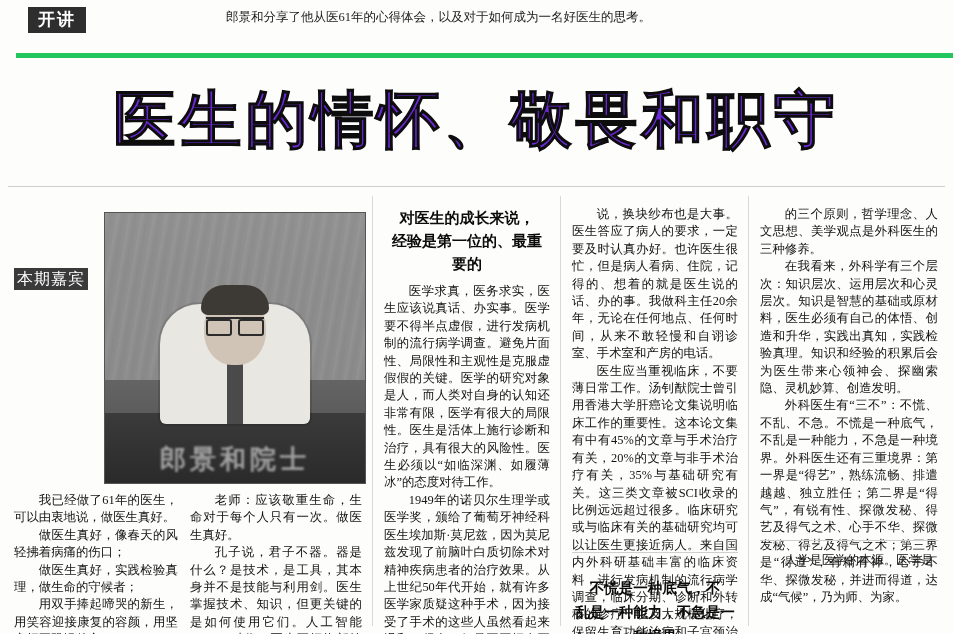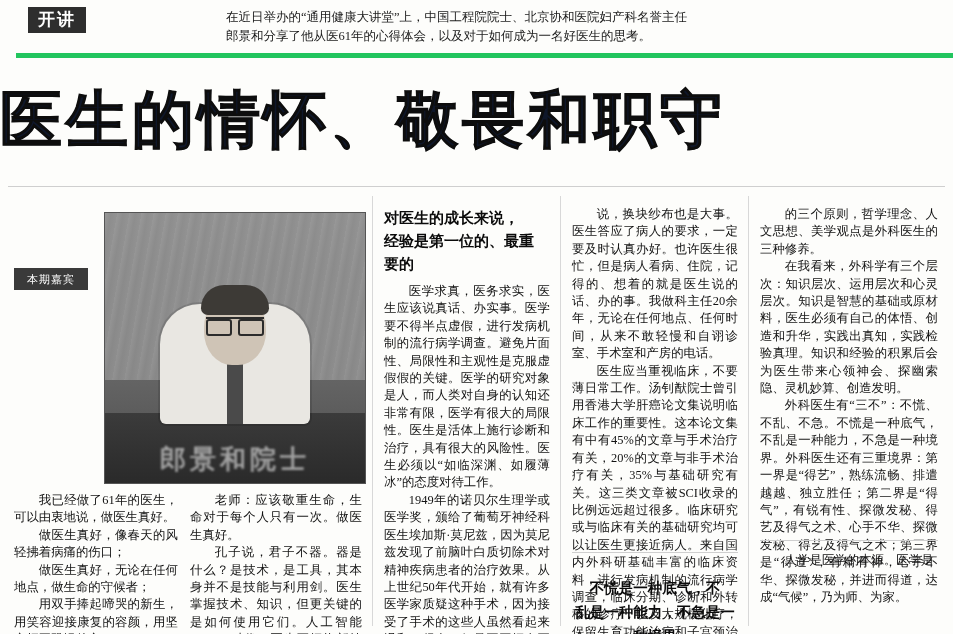--- a/index.html
+++ b/index.html
@@ -53,26 +53,26 @@
     font-family: "Liberation Serif", serif;
   }
   .lede p { margin: 0; text-indent: 0; }
   .lede p.l2 { text-indent: 0; }
 
   
   .headline {
     position: absolute;
     left: 0; top: 78px;
     width: 953px;
-    text-align: left;
+    text-align: center;
     font-family: "Liberation Sans", sans-serif;
     font-weight: bold;
     font-size: 62px;
     letter-spacing: 4px;
-    color: #0f172a;
+    color: #6d28d9;
     -webkit-text-stroke: 1px #0d0d0d;
   }
 
   
   .hrule {
     position: absolute;
     left: 8px; top: 186px;
     width: 937px;
     border-top: 1px solid #cfcfcf;
   }
@@ -90,21 +90,21 @@
   .vrule.c3 { left: 748px; }
 
   
   .guest-label {
     position: absolute;
     left: 14px; top: 268px;
     width: 74px; height: 22px;
     background: #3a3a3a;
     color: #fff;
     font-family: "Liberation Sans", sans-serif;
-    font-size: 11px;
+    font-size: 16px;
     line-height: 22px;
     text-align: center;
     letter-spacing: 1px;
   }
   .guest-info {
     position: absolute;
     left: 14px; top: 356px;
     width: 82px;
     font-size: 12px;
     line-height: 17px;
@@ -185,20 +185,21 @@
     line-height: 17.4px;
     text-align: justify;
     color: #121212;
   }
   .col p { margin: 0 0 0 0; text-indent: 2em; }
   .subhead {
     font-family: "Liberation Sans", sans-serif;
     font-weight: bold;
     font-size: 15px;
     line-height: 23px;
+    text-align: center;
     color: #0b0b0b;
     margin: 0 0 8px 0;
   }
   .pullquote {
     font-family: "Liberation Sans", sans-serif;
     font-weight: bold;
     font-size: 14.5px;
     line-height: 24px;
     text-align: center;
     color: #0b0b0b;
@@ -224,21 +225,20 @@
   }
 </style>
 </head>
 <body>
 
 <div class="page">
 
   <div class="masthead">
     <div class="kaijiang-badge">开讲</div>
     <div class="lede">
-      <p class="l1">在近日举办的“通用健康大讲堂”上，中国工程院院士、北京协和医院妇产科名誉主任</p>
       <p class="l2">郎景和分享了他从医61年的心得体会，以及对于如何成为一名好医生的思考。</p>
     </div>
   </div>
 
   <div class="headline">医生的情怀、敬畏和职守</div>
   <div class="hrule"></div>
 
   <div class="vrule c1"></div>
   <div class="vrule c2"></div>
   <div class="vrule c3"></div>
@@ -252,21 +252,21 @@
     <div class="tie"></div>
     <div class="head"></div>
     <div class="hair"></div>
     <div class="glasses"></div>
     <div class="caption-blur">郎景和院士</div>
   </div>
 
   <div class="col" id="colA">
     <p>我已经做了61年的医生，可以由衷地说，做医生真好。</p>
     <p>做医生真好，像春天的风轻拂着病痛的伤口；</p>
-    <p>做医生真好，无论在任何地点，做生命的守候者；</p>
+    <p>做医生真好，实践检验真理，做生命的守候者；</p>
     <p>用双手捧起啼哭的新生，用笑容迎接康复的容颜，用坚定抚平恐惧的心。</p>
   </div>
 
   <div class="col" id="colB">
     <p>老师：应该敬重生命，生命对于每个人只有一次。做医生真好。</p>
     <p>孔子说，君子不器。器是什么？是技术，是工具，其本身并不是技能与利用剑。医生掌握技术、知识，但更关键的是如何使用它们。人工智能（AI）时代，医生要拥抱新技术，学习用AI来积累资料、学习知识、运用AI诊治疾病。但AI是科学的未来，并不是临床医疗的未来，AI不能代替医生对病人的关怀与温度。</p>
   </div>
 
   <div class="col" id="colC">
     <div class="subhead">

